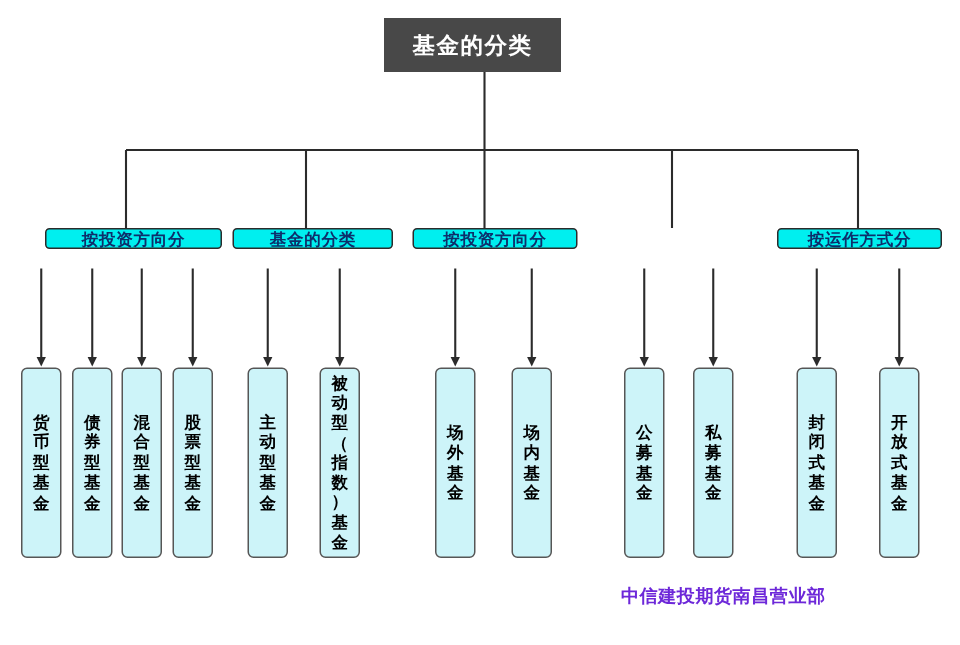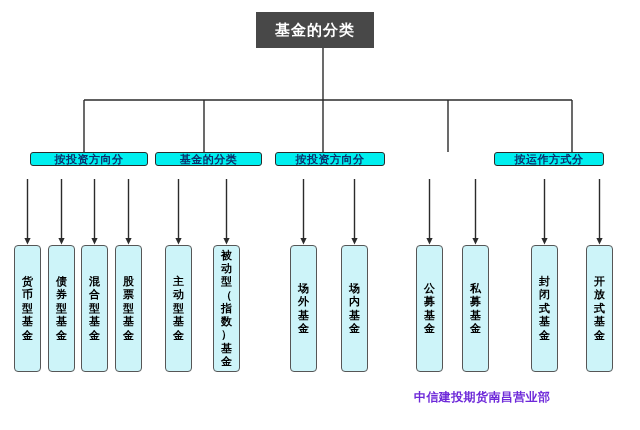--- a/index.html
+++ b/index.html
@@ -150,21 +150,21 @@
       <line x1="544.5" y1="179" x2="544.5" y2="241" stroke="#2b2b2b" stroke-width="1.4" marker-end="url(#arrowhead)"></line>
       <line x1="599.5" y1="179" x2="599.5" y2="241" stroke="#2b2b2b" stroke-width="1.4" marker-end="url(#arrowhead)"></line>
     </g>
   </svg>
 
   <div class="root-box">基金的分类</div>
 
   <div class="cat-box" style="left:30px;  width:118px;">按投资方向分</div>
   <div class="cat-box" style="left:155px; width:107px;">基金的分类</div>
   <div class="cat-box" style="left:275px; width:110px;">按投资方向分</div>
-  <div class="cat-box" style="left:494px; width:110px;">按运作方式分</div>
+  <div class="cat-box" style="left:518px; width:110px;">按运作方式分</div>
 
   <div class="leaf-box" style="left:14px;">
     <span class="vtext">货
 币
 型
 基
 金</span>
   </div>
   <div class="leaf-box" style="left:48px;">
     <span class="vtext">债

